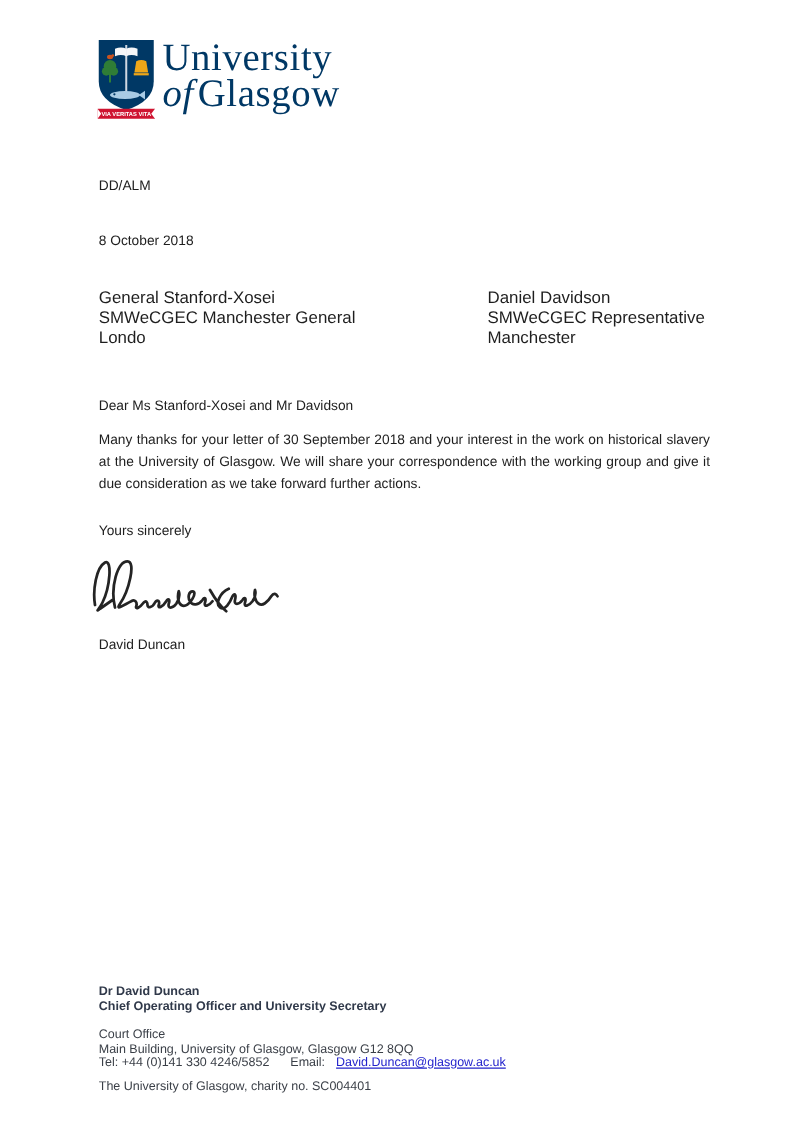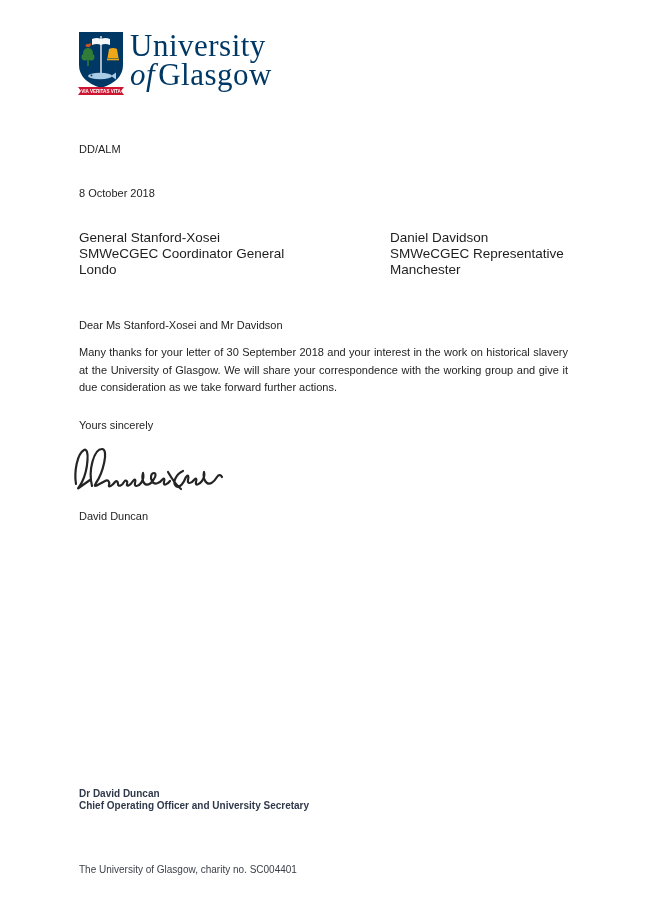--- a/index.html
+++ b/index.html
@@ -92,21 +92,21 @@
       </div>
     </div>
   </div>
 
   <div class="abs lettertext ref">DD/ALM</div>
   <div class="abs lettertext date">8 October 2018</div>
 
   <div class="abs recipients">
     <div class="recipient left">
       <div>General Stanford-Xosei</div>
-      <div>SMWeCGEC Coordinator General</div>
+      <div>SMWeCGEC Manchester General</div>
       <div>Londo</div>
     </div>
     <div class="recipient right">
       <div>Daniel Davidson</div>
       <div>SMWeCGEC Representative</div>
       <div>Manchester</div>
     </div>
   </div>
 
   <div class="abs lettertext salutation">Dear Ms Stanford-Xosei and Mr Davidson</div>
@@ -132,16 +132,25 @@
                C134,36 135,33 134,30 C133,34 134,39 137,41
                C140,43 144,40 147,35 C149,32 151,33 152,35" fill="none" stroke="#242424" stroke-width="2.2" stroke-linecap="round" stroke-linejoin="round"></path>
     </svg>
   </div>
 
   <div class="abs lettertext signatory">David Duncan</div>
 
   <div class="abs footer-name">Dr David Duncan</div>
   <div class="abs footer-title">Chief Operating Officer and University Secretary</div>
 
+  <div class="abs footer-lines">
+    <div>Court Office</div>
+    <div>Main Building, University of Glasgow, Glasgow G12 8QQ</div>
+    <div class="footer-tel-row">
+      <span>Tel:  +44 (0)141 330 4246/5852</span>
+      <span class="email-label">Email:</span>
+      <a href="#" class="email-link" style="color:#2323cc">David.Duncan@glasgow.ac.uk</a>
+    </div>
+  </div>
 
   <div class="abs footer-charity">The University of Glasgow, charity no. SC004401</div>
 
 </div>
 
 </body></html>

